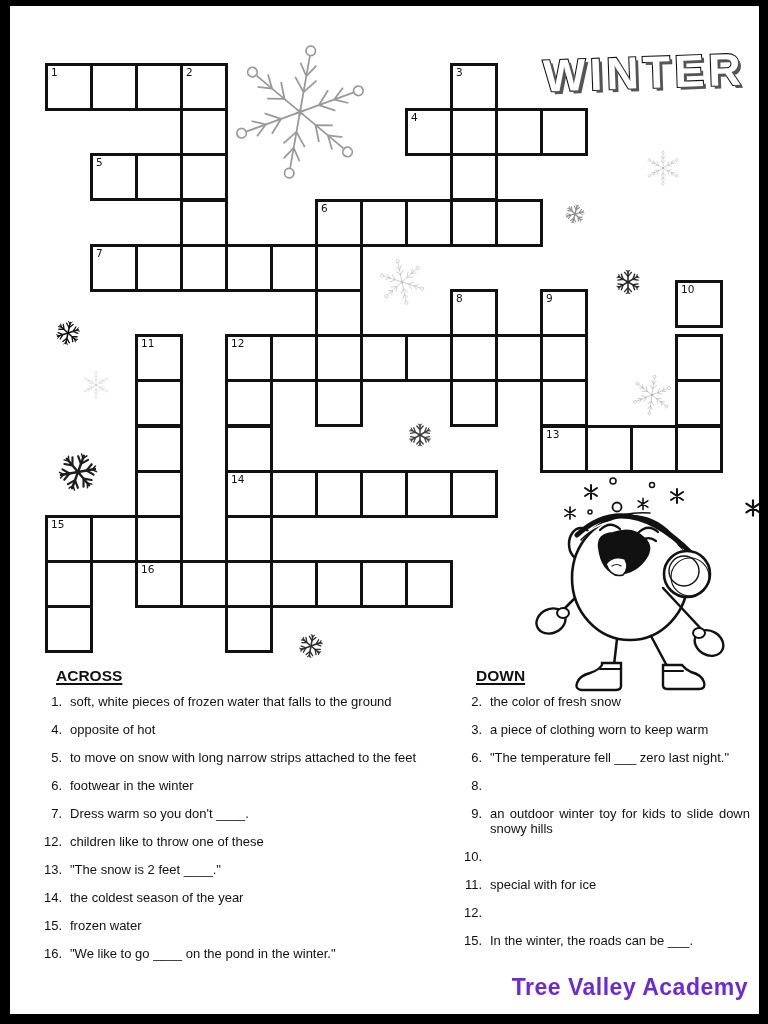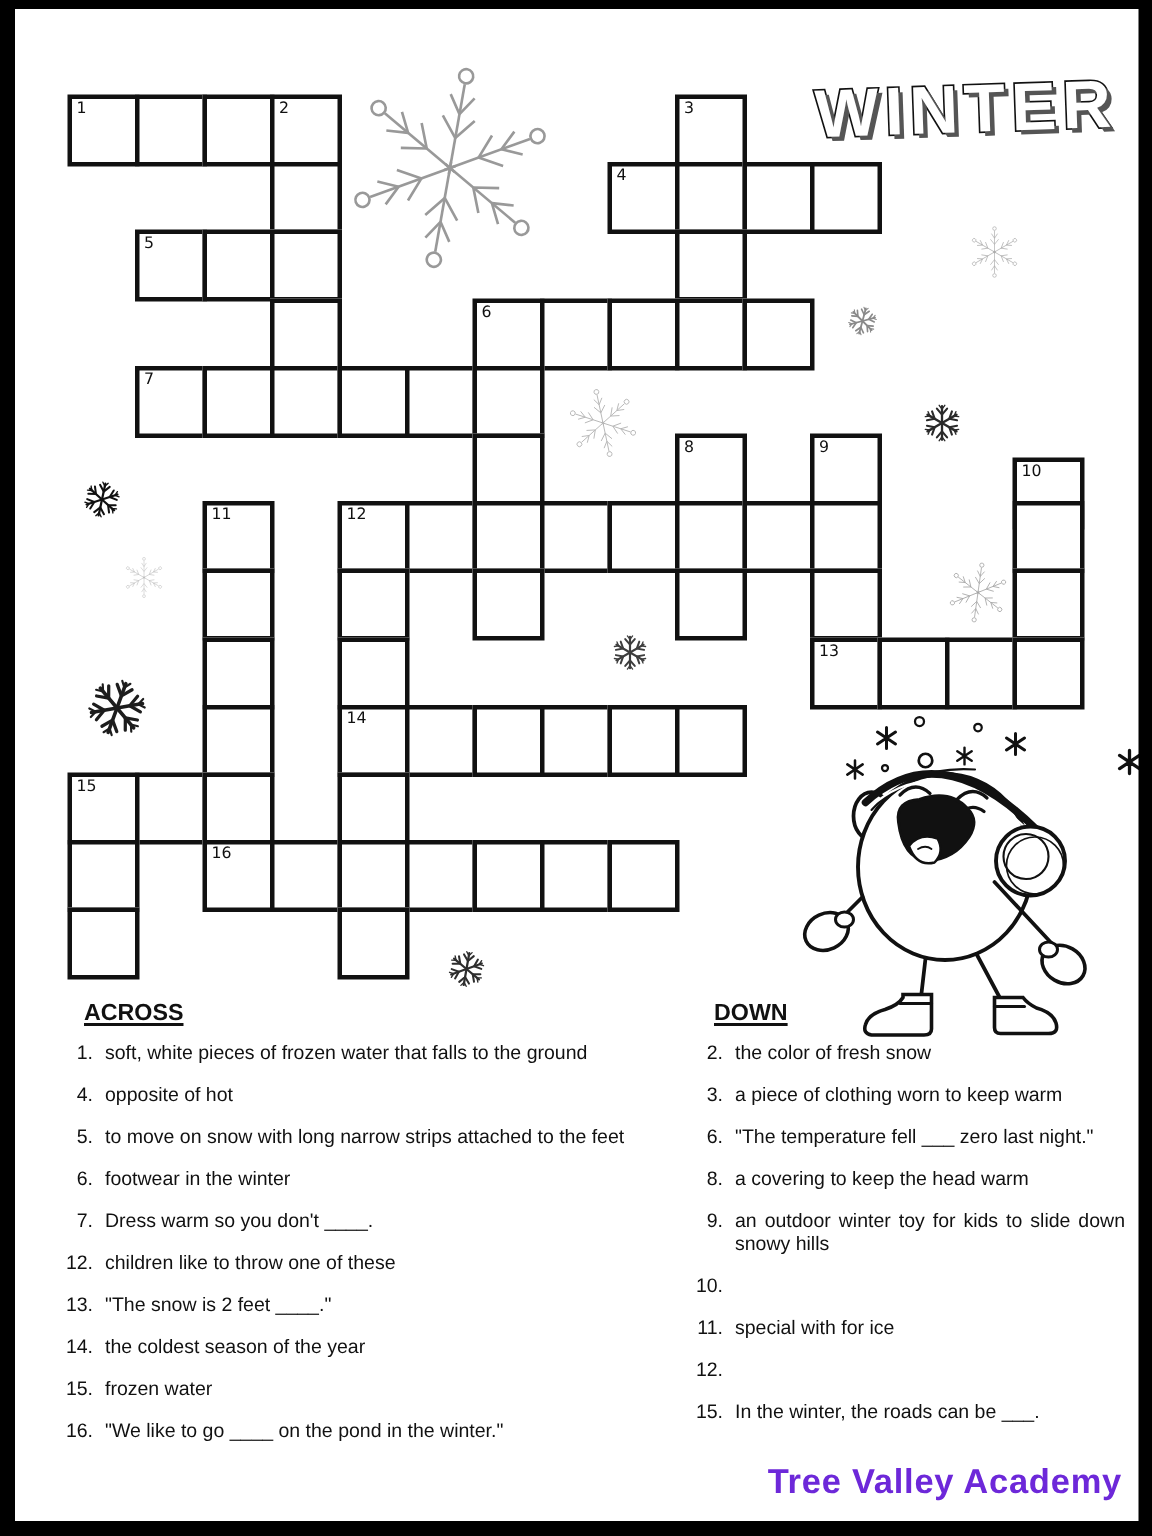--- a/index.html
+++ b/index.html
@@ -80,21 +80,21 @@
       <div class="cell" style="left: 225px; top: 243.8px;"></div>
       <div class="cell" style="left: 270px; top: 243.8px;"></div>
       <div class="cell" style="left: 315px; top: 243.8px;"></div>
       <div class="cell" style="left: 315px; top: 289px;"></div>
       <div class="cell" style="left: 450px; top: 289px;">
         <span class="cnum">8</span>
       </div>
       <div class="cell" style="left: 540px; top: 289px;">
         <span class="cnum">9</span>
       </div>
-      <div class="cell" style="left: 675px; top: 305px;">
+      <div class="cell" style="left: 675px; top: 280px;">
         <span class="cnum">10</span>
       </div>
       <div class="cell" style="left: 135px; top: 334.2px;">
         <span class="cnum">11</span>
       </div>
       <div class="cell" style="left: 225px; top: 334.2px;">
         <span class="cnum">12</span>
       </div>
       <div class="cell" style="left: 270px; top: 334.2px;"></div>
       <div class="cell" style="left: 315px; top: 334.2px;"></div>
@@ -297,21 +297,20 @@
         <div class="clue">
           <span class="num">3.</span>
           <span class="txt">a piece of clothing worn to keep warm</span>
         </div>
         <div class="clue">
           <span class="num">6.</span>
           <span class="txt">"The temperature fell ___ zero last night."</span>
         </div>
         <div class="clue">
           <span class="num">8.</span>
-          <span class="txt">a covering to keep the head warm</span>
         </div>
         <div class="clue">
           <span class="num">9.</span>
           <span class="txt">an outdoor winter toy for kids to slide down snowy hills</span>
         </div>
         <div class="clue">
           <span class="num">10.</span>
         </div>
         <div class="clue">
           <span class="num">11.</span>

